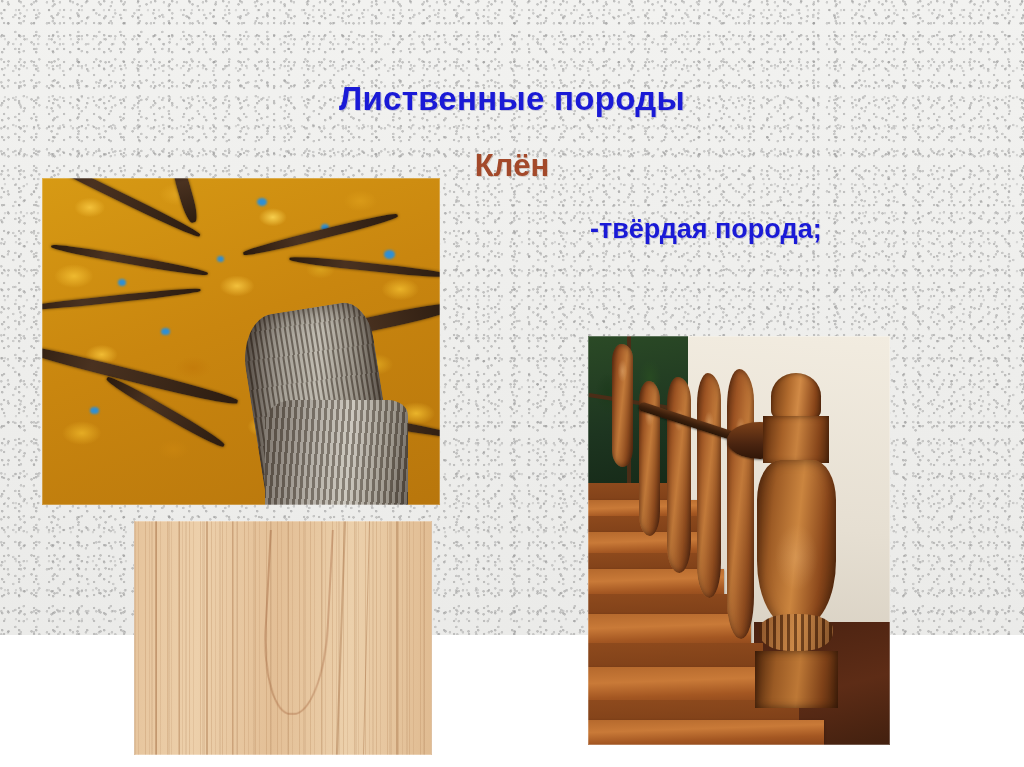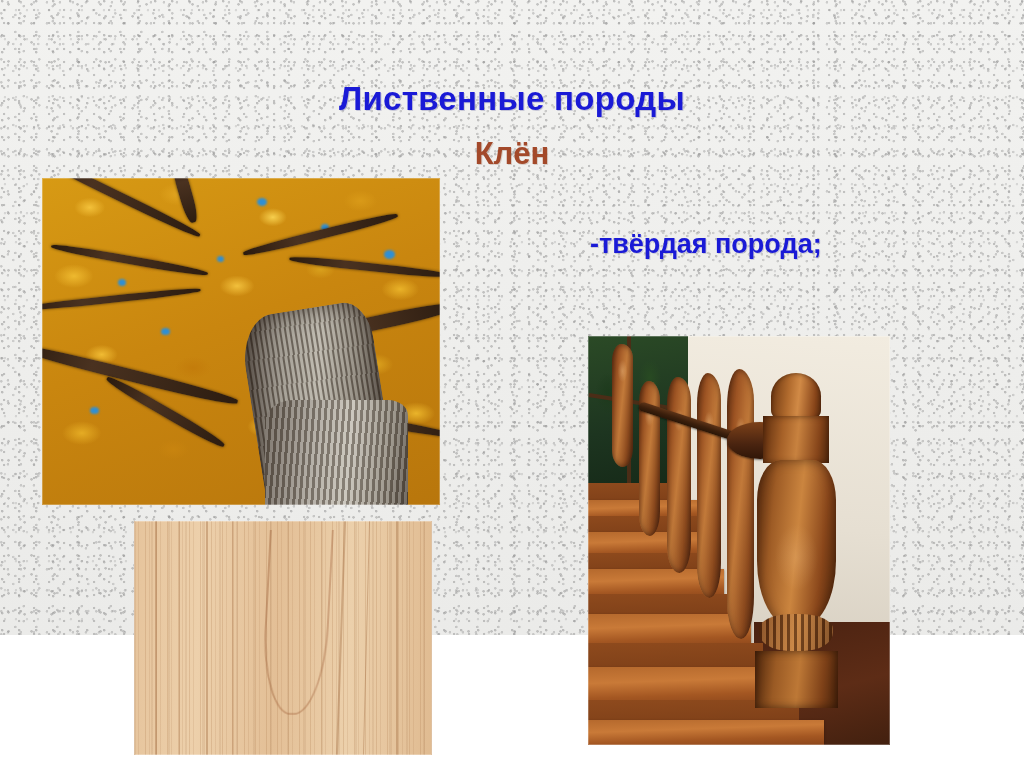--- a/index.html
+++ b/index.html
@@ -45,21 +45,21 @@
     font-weight: bold;
     color: #1a1ad6;
     letter-spacing: .3px;
     text-shadow: 1px 1px 0 rgba(120,120,170,.35);
     white-space: nowrap;
   }
 
   .species-name {
     position: absolute;
     left: 0;
-    top: 136px;
+    top: 148px;
     width: 1024px;
     text-align: center;
     font-size: 31px;
     font-weight: bold;
     color: #a3492a;
     text-shadow: 1px 1px 0 rgba(160,120,100,.3);
     white-space: nowrap;
   }
 
   .bullets {
@@ -68,21 +68,20 @@
     top: 214px;
     width: 420px;
   }
   .bullet {
     font-size: 27px;
     font-weight: bold;
     color: #1a1ad6;
     text-shadow: 1px 1px 0 rgba(120,120,170,.3);
     white-space: nowrap;
     margin-bottom: 26px;
-    margin-top: 15px;
   }
 
   
   .photo {
     position: absolute;
     overflow: hidden;
   }
 
   
   #tree-photo {

